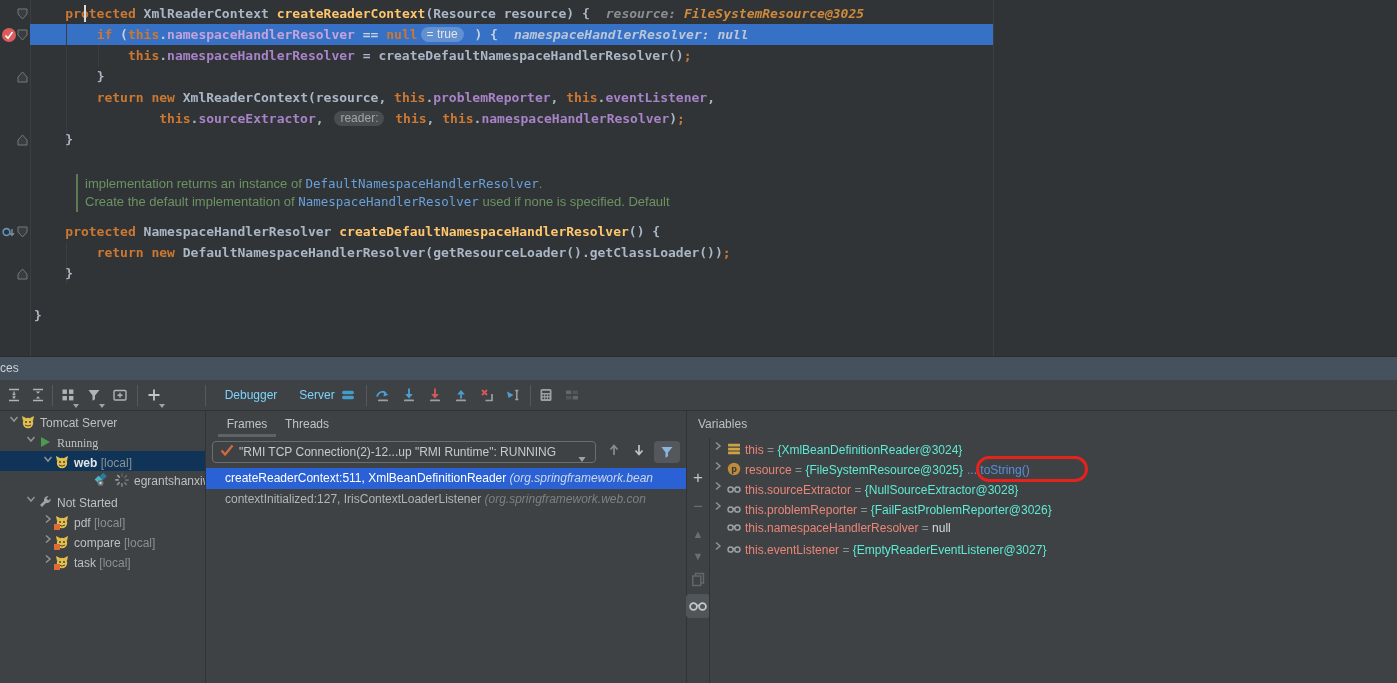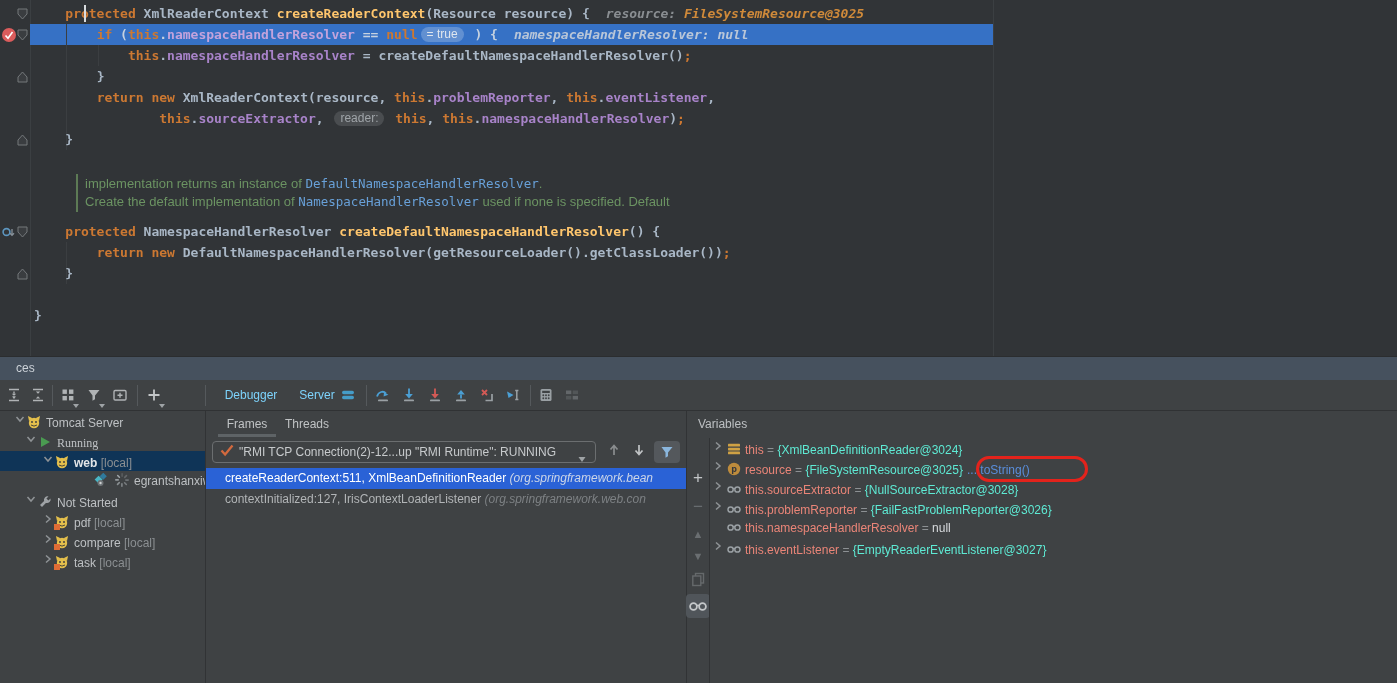--- a/index.html
+++ b/index.html
@@ -26,21 +26,21 @@
              font-family:"Liberation Sans",sans-serif;font-size:13px;line-height:18px;color:#6b9362;}
   .cmt-code{font-family:"DejaVu Sans Mono",monospace;font-size:12.5px;color:#68a0d8;}
   .breakpoint{position:absolute;left:2px;width:14px;height:14px;border-radius:50%;background:#db5c5c;}
   .breakpoint svg{position:absolute;left:1px;top:1px;}
   .fold-marker{position:absolute;left:17px;width:11px;height:12px;}
   #caret{position:absolute;left:84px;width:1.5px;height:17px;background:#d8dbde;}
   .override-ico{position:absolute;left:1px;width:14px;height:14px;}
 
   
   #services-bar{position:absolute;left:0;top:356px;width:1397px;height:24px;background:#46515e;
-                border-top:1px solid #2b2d2f;box-sizing:border-box;color:#ccd2d8;line-height:23px;padding-left:16px;}
+                border-top:1px solid #2b2d2f;box-sizing:border-box;color:#ccd2d8;line-height:23px;padding-left:0;}
 
   
   #main-toolbar{position:absolute;left:0;top:380px;width:1397px;height:31px;background:#3f4244;
                 border-bottom:1px solid #303234;box-sizing:border-box;}
   .tb-ico{position:absolute;top:7px;width:18px;height:18px;}
   .tb-sep{position:absolute;top:5px;width:1px;height:21px;background:#55595c;}
   .tb-caret{position:absolute;width:7px;height:5px;}
   .dbg-tab{position:absolute;top:0;height:44px;line-height:30px;color:#7dd3fc;padding:0 6px;}
   .dbg-tab .underline{position:absolute;left:0;bottom:0;width:100%;height:3px;background:#5e6366;}
 
@@ -258,21 +258,21 @@
             <rect x="2" y="8.9" width="5.3" height="3.6" opacity="0.55"></rect>
             <rect x="8.7" y="8.9" width="5.3" height="3.6"></rect>
           </g>
         </svg></div>
       <div class="dbg-tab" style="left: 214px; width: 62px; text-align: center;"><span>Debugger</span><div class="underline"></div></div>
       <div class="dbg-tab" style="left: 288px; width: 46px; text-align: center;"><span>Server</span></div>
     </div>
 
   <div id="lower">
     <div id="services-tree">
-        <div class="tree-row" style="top: 0px; padding-left: 12px;"><span class="tree-chev"><svg width="16" height="16" viewBox="0 0 16 16" xmlns="http://www.w3.org/2000/svg">
+        <div class="tree-row" style="top: 0px; padding-left: 6px;"><span class="tree-chev"><svg width="16" height="16" viewBox="0 0 16 16" xmlns="http://www.w3.org/2000/svg">
               <polyline points="4.5,6 8,10 11.5,6" fill="none" stroke="#8f9396" stroke-width="1.5"></polyline>
             </svg></span><span class="tree-ico"><svg width="16" height="16" viewBox="0 0 16 16" xmlns="http://www.w3.org/2000/svg">
               <polygon points="3,7 2,2 6.5,4.2" fill="#e3bf4c"></polygon>
               <polygon points="13,7 14,2 9.5,4.2" fill="#e3bf4c"></polygon>
               <circle cx="8" cy="9" r="5.2" fill="#e3bf4c"></circle>
               <circle cx="6" cy="8" r="0.9" fill="#35383b"></circle>
               <circle cx="10" cy="8" r="0.9" fill="#35383b"></circle>
               <path d="M5 11 Q8 13.2 11 11" stroke="#35383b" fill="none" stroke-width="0.9"></path>
             </svg></span><span class="tree-label">Tomcat Server</span></div>
         <div class="tree-row" style="top: 20px; padding-left: 23px; font-family: Liberation Serif, serif;"><span class="tree-chev"><svg width="16" height="16" viewBox="0 0 16 16" xmlns="http://www.w3.org/2000/svg">

